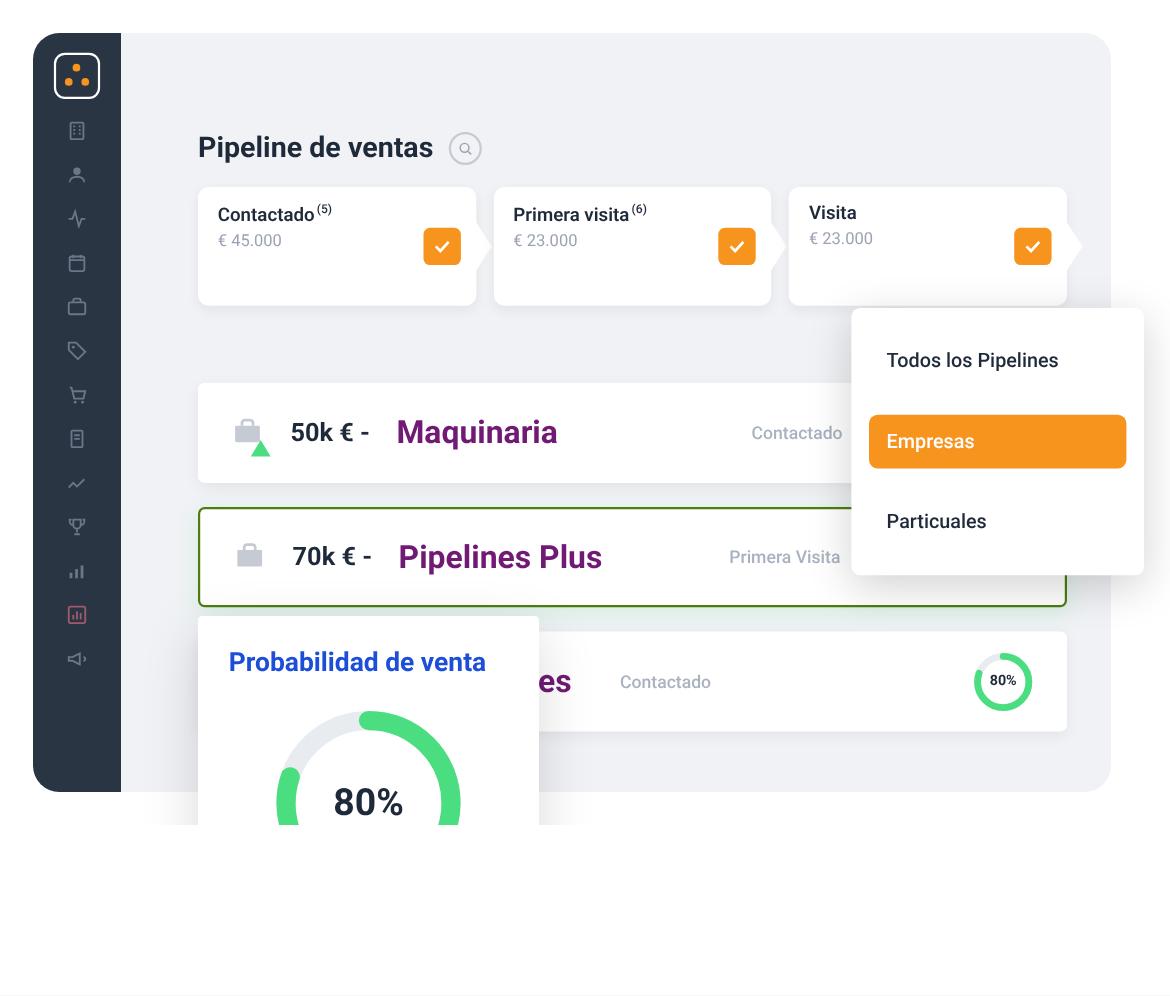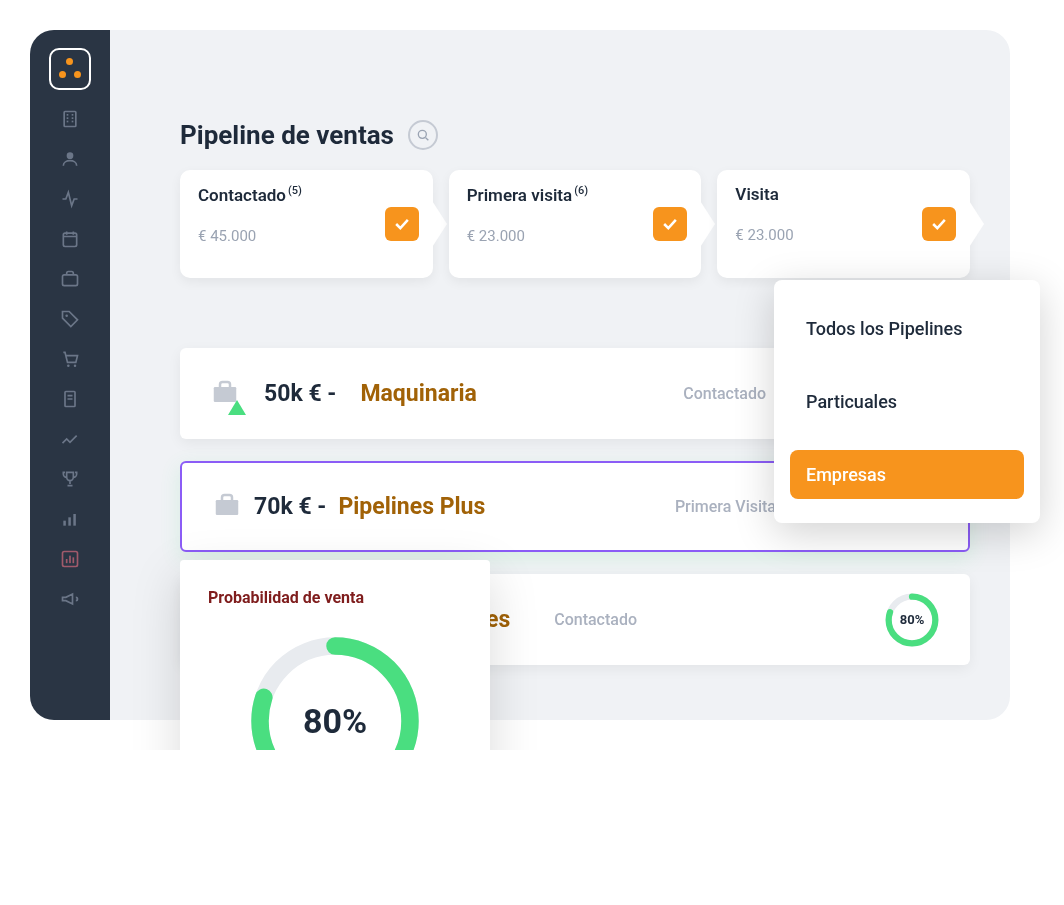--- a/index.html
+++ b/index.html
@@ -112,21 +112,21 @@
   right: -14px;
   top: 50%;
   transform: translateY(-50%);
   width: 0; height: 0;
   border-top: 28px solid transparent;
   border-bottom: 28px solid transparent;
   border-left: 18px solid #fff;
 }
 .stage-name { font-size: 17px; font-weight: 600; color: #1e2a3a; }
 .stage-name sup { font-size: 11px; font-weight: 500; margin-left: 2px; }
-.stage-amount { font-size: 15px; color: #9aa3b2; margin-top: 22px; }
+.stage-amount { font-size: 15px; color: #9aa3b2; margin-top: 4px; }
 .stage-check {
   position: absolute;
   right: 14px;
   top: 50%;
   transform: translateY(-50%);
   width: 34px; height: 34px;
   background: #f7941d;
   border-radius: 6px;
   display: flex;
   align-items: center;
@@ -146,45 +146,44 @@
   background: #fff;
   border-radius: 6px;
   height: 91px;
   display: flex;
   align-items: center;
   padding: 12px 30px;
   gap: 24px;
   box-shadow: 0 4px 14px rgba(0,0,0,0.06);
 }
 .deal-row.highlighted {
-  border: 2px solid #8b5cf6;
+  border: 2px solid #4d7c0f;
   box-shadow: 0 6px 20px rgba(74,222,128,0.15);
-  gap: 12px;
 }
 
 .briefcase-icon { color: #c5cad3; flex-shrink: 0; position: relative; }
 .warn-badge {
   position: absolute;
   bottom: -4px; right: -6px;
   width: 0; height: 0;
   border-left: 9px solid transparent;
   border-right: 9px solid transparent;
   border-bottom: 15px solid #4ade80;
 }
 
 .deal-value {
   font-size: 23px;
   font-weight: 700;
   color: #1e2a3a;
   white-space: nowrap;
 }
 .deal-name {
-  font-size: 23px;
-  font-weight: 700;
-  color: #a16207;
+  font-size: 29px;
+  font-weight: 700;
+  color: #701a75;
 }
 .deal-status {
   font-size: 16px;
   color: #aab1bf;
   font-weight: 500;
 }
 .deal-spacer { flex: 1; }
 
 .mini-donut {
   width: 56px; height: 56px;
@@ -234,23 +233,23 @@
   left: 150px;
   top: 530px;
   width: 310px;
   background: #fff;
   border-radius: 4px;
   box-shadow: 0 16px 50px rgba(0,0,0,0.15);
   padding: 28px;
   z-index: 30;
 }
 .prob-title {
-  font-size: 16px;
-  font-weight: 700;
-  color: #7f1d1d;
+  font-size: 24px;
+  font-weight: 700;
+  color: #1d4ed8;
   margin-bottom: 24px;
 }
 .big-donut {
   width: 180px; height: 180px;
   margin: 0 auto;
   position: relative;
 }
 .big-donut svg { width: 100%; height: 100%; transform: rotate(-90deg); }
 .big-donut-text {
   position: absolute;
@@ -447,22 +446,22 @@
           <div class="mini-donut-text">80%</div>
         </div>
       </div>
 
     </div>
 
   </div>
 
   <div class="pipelines-menu">
     <div class="menu-item">Todos los Pipelines</div>
+    <div class="menu-item active">Empresas</div>
     <div class="menu-item">Particuales</div>
-    <div class="menu-item active">Empresas</div>
   </div>
 
   <div class="probability-card">
     <div class="prob-title">Probabilidad de venta</div>
     <div class="big-donut">
       <svg viewBox="0 0 36 36">
         <circle cx="18" cy="18" r="15" fill="none" stroke="#e8ebef" stroke-width="3.5"></circle>
         <circle cx="18" cy="18" r="15" fill="none" stroke="#4ade80" stroke-width="3.5" stroke-dasharray="75.4 94.2" stroke-linecap="round"></circle>
       </svg>
       <div class="big-donut-text">80%</div>

